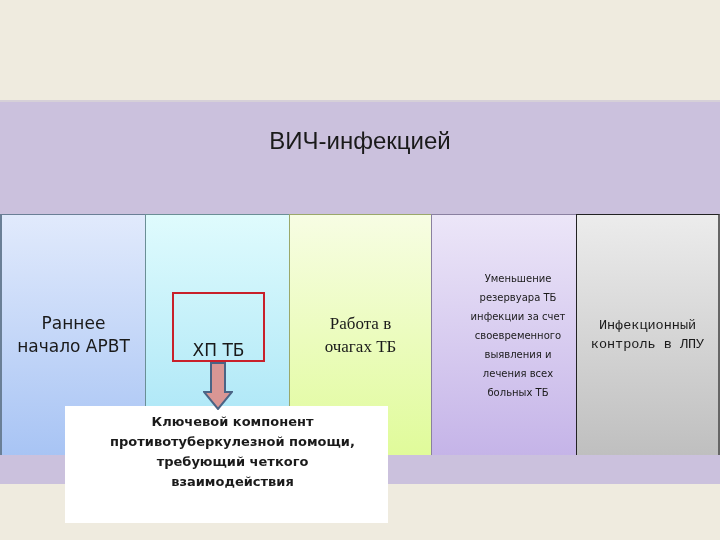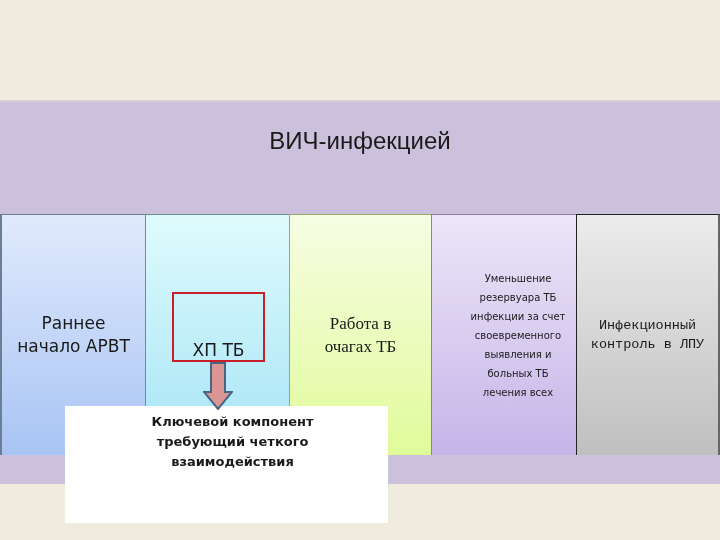--- a/index.html
+++ b/index.html
@@ -67,33 +67,34 @@
   </div>
 </div>
 
 <div class="col c4">
   <div>
     <div>Уменьшение</div>
     <div>резервуара ТБ</div>
     <div>инфекции за счет</div>
     <div>своевременного</div>
     <div>выявления и</div>
+    <div>лечения всех</div>
     <div>больных ТБ</div>
-    <div>лечения всех</div>
   </div>
 </div>
 
 <div class="col c5">
   <div>
     <div>Инфекционный</div>
     <div>контроль в ЛПУ</div>
   </div>
 </div>
 
 <div class="pink">
   <div>Ключевой компонент</div>
+  <div>противотуберкулезной помощи,</div>
   <div>требующий четкого</div>
   <div>взаимодействия</div>
 </div>
 
 <svg class="arrow" viewBox="0 0 30 48">
   <polygon points="8,1 22,1 22,30 29,30 15,47 1,30 8,30" fill="#d99694" stroke="#4a6485" stroke-width="2"></polygon>
 </svg>
 
 </body></html>

